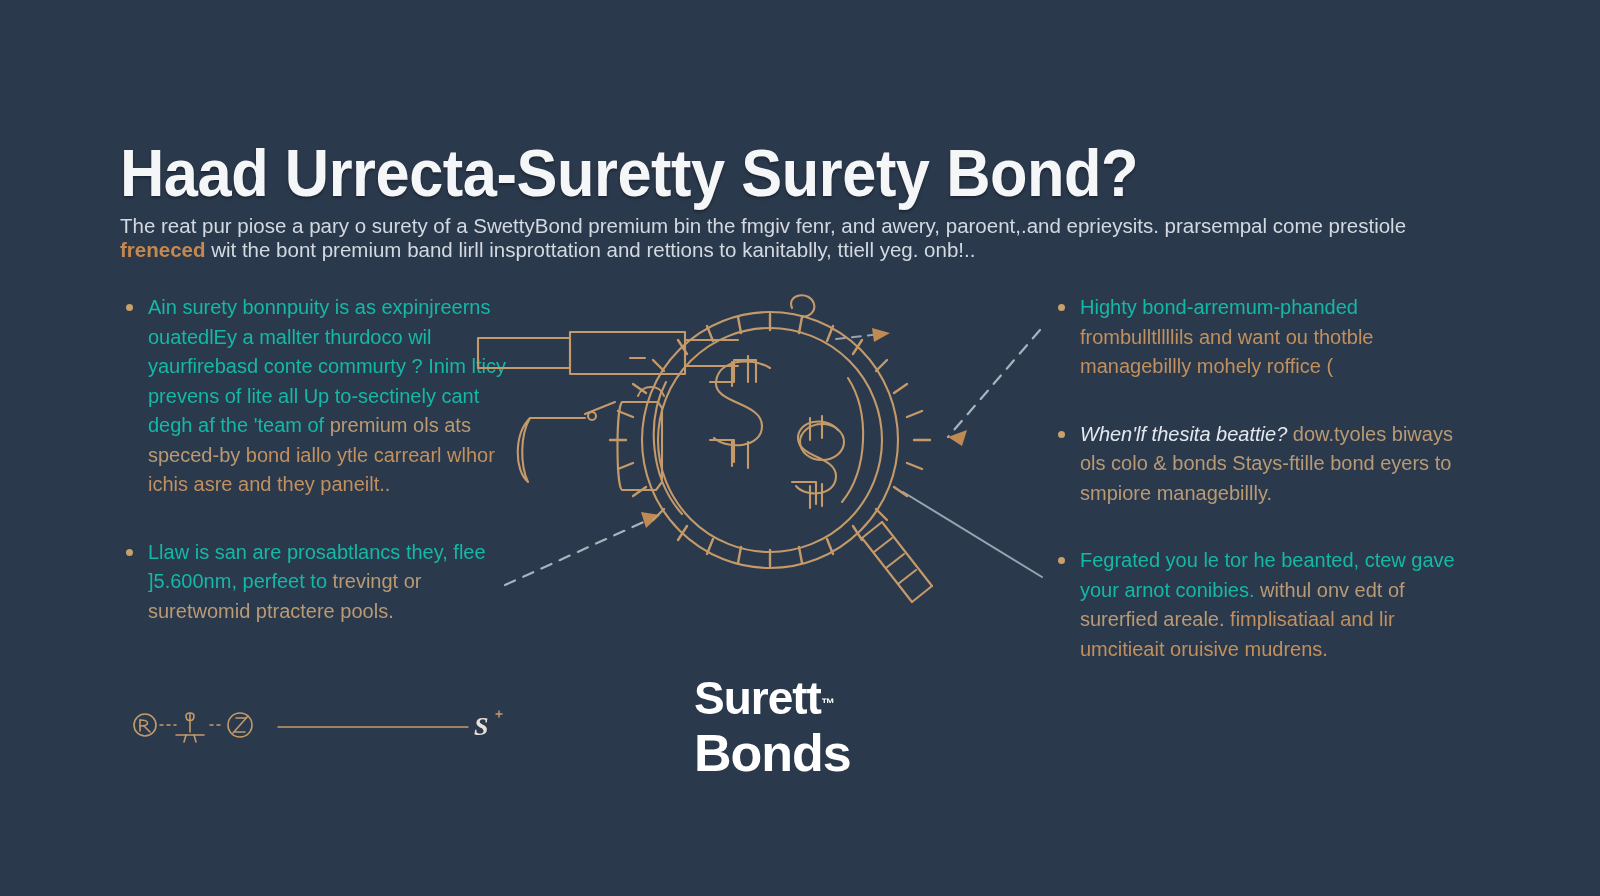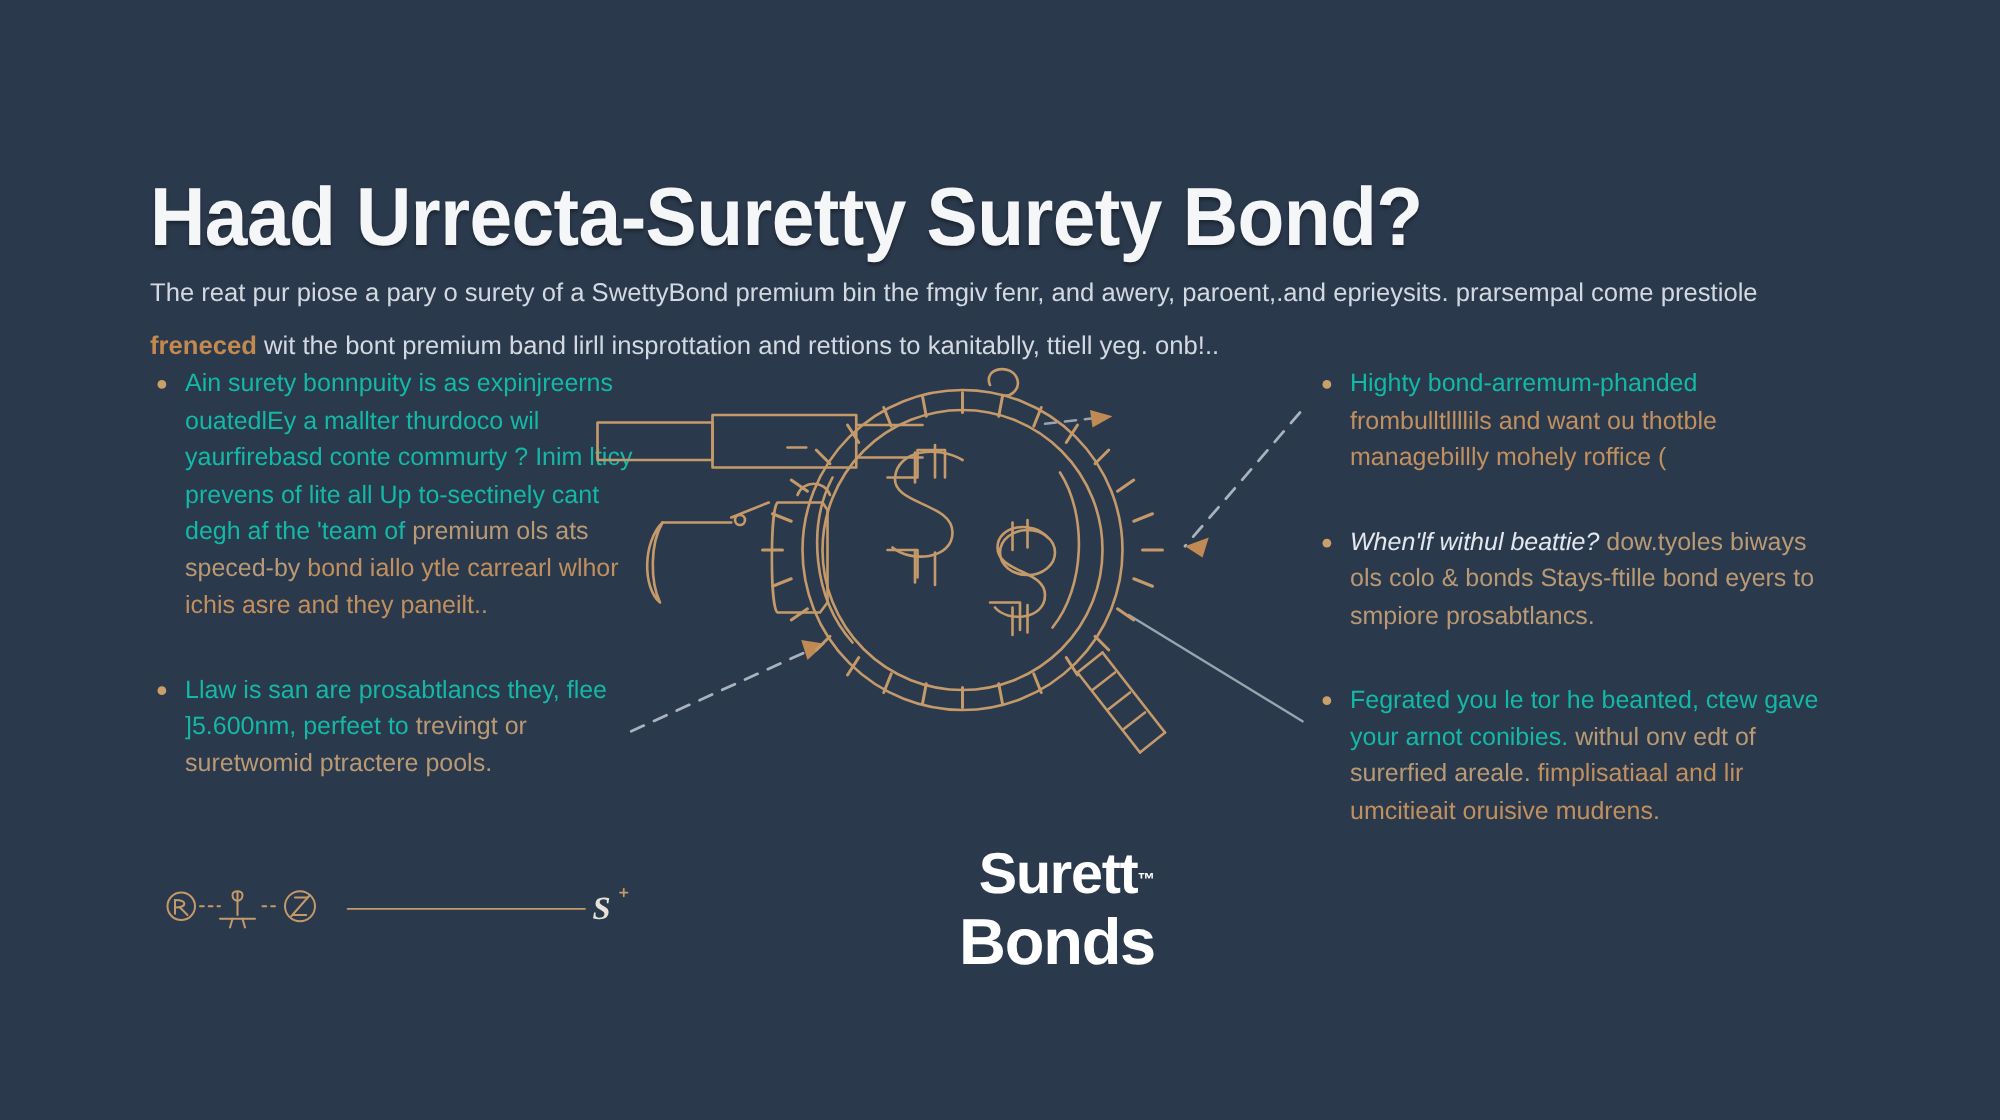--- a/index.html
+++ b/index.html
@@ -14,21 +14,21 @@
   
   .headline{
     position:absolute;left:120px;top:92px;width:1360px;
     font-size:66px;line-height:74px;font-weight:bold;
     color:#f4f6f8;letter-spacing:-0.5px;
     transform:scaleX(0.93);transform-origin:left center;
     text-shadow:0 2px 3px rgba(0,0,0,.35);
   }
   .subhead{
     position:absolute;left:120px;top:193px;width:1340px;
-    font-size:20.5px;line-height:42px;color:#d3d9e0;font-weight:300;
+    font-size:20.5px;line-height:24px;color:#d3d9e0;font-weight:300;
   }
   .subhead .hl{color:#c4894f;font-weight:bold;}
 
   
   .col{position:absolute;top:293px;}
   .col-left{left:120px;width:400px;}
   .col-right{left:1052px;width:420px;}
 
   .bullet{position:relative;padding-left:28px;margin-bottom:38px;}
   .dot{
@@ -43,21 +43,21 @@
 
   
   .art{position:absolute;left:470px;top:290px;width:470px;height:390px;}
   .art svg{display:block;overflow:visible;}
 
   
   .conn{position:absolute;left:0;top:0;width:1600px;height:896px;pointer-events:none;}
 
   
   .logo{
-    position:absolute;left:694px;top:676px;width:230px;text-align:right;
+    position:absolute;left:694px;top:676px;width:230px;text-align:left;
     color:#ffffff;font-weight:bold;line-height:45px;letter-spacing:-1px;
   }
   .logo .l1{font-size:46px;position:relative;display:inline-block;}
   .logo .tm{font-size:14px;vertical-align:super;letter-spacing:0;}
   .logo .l2{font-size:52px;display:block;}
 
   
   .footer{position:absolute;left:130px;top:702px;width:380px;height:46px;}
   .footer svg{display:block;overflow:visible;}
 </style>
@@ -127,24 +127,24 @@
       <div class="btext">
         <span class="w">Highty bond-arremum-phanded</span>
         <span class="g">frombulltllllils and want ou thotble</span>
         <span class="g">managebillly mohely roffice (</span>
       </div>
     </div>
 
     <div class="bullet">
       <span class="dot"></span>
       <div class="btext">
-        <span class="it">When'lf withul beattie?</span>
+        <span class="it">When'lf thesita beattie?</span>
         <span class="gl">dow.tyoles biways ols colo &amp; bonds</span>
         <span class="gl">Stays-ftille bond eyers to smpiore</span>
-        <span class="gl">prosabtlancs.</span>
+        <span class="gl">managebillly.</span>
       </div>
     </div>
 
     <div class="bullet">
       <span class="dot"></span>
       <div class="btext">
         <span class="w">Fegrated you le tor he beanted,</span>
         <span class="w">ctew gave your arnot conibies.</span>
         <span class="gl">withul onv edt of surerfied areale.</span>
         <span class="g">fimplisatiaal and lir umcitieait</span>

